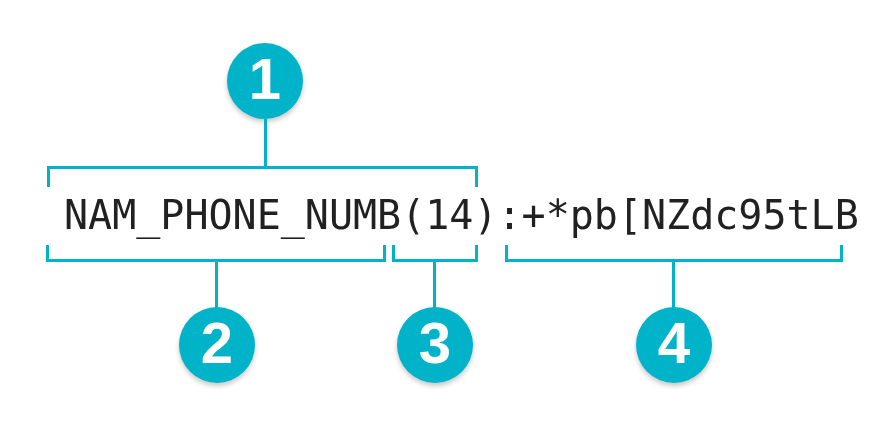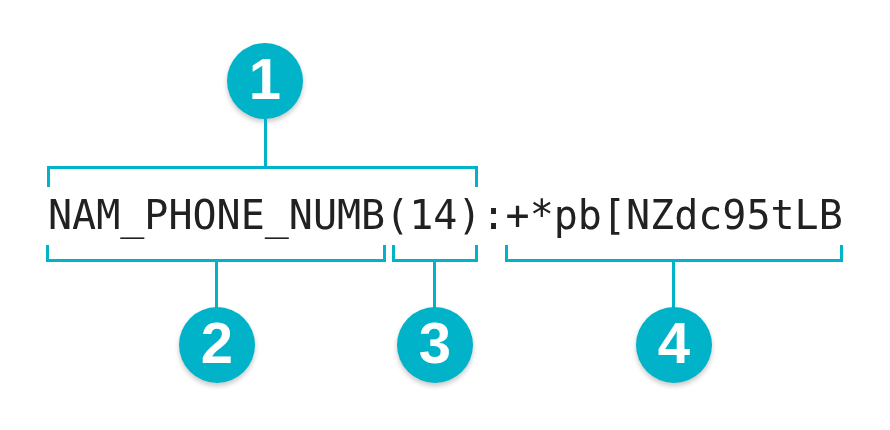--- a/index.html
+++ b/index.html
@@ -34,21 +34,21 @@
     background: var(--accent, #00b3c9);
   }
   .bracket {
     position: absolute;
     border: 3px solid var(--accent, #00b3c9);
   }
   .bracket.open-down { border-bottom: none; }
   .bracket.open-up   { border-top: none; }
   .code {
     position: absolute;
-    left: 48px;
+    left: 64px;
     top: 192px;
     font-family: "DejaVu Sans Mono", "Liberation Mono", monospace;
     font-size: 40px;
     line-height: 46px;
     letter-spacing: 0;
     white-space: pre;
     color: var(--code-text, #212121);
   }
   
   #badge-1 { left: 227px; top: 43px; }

